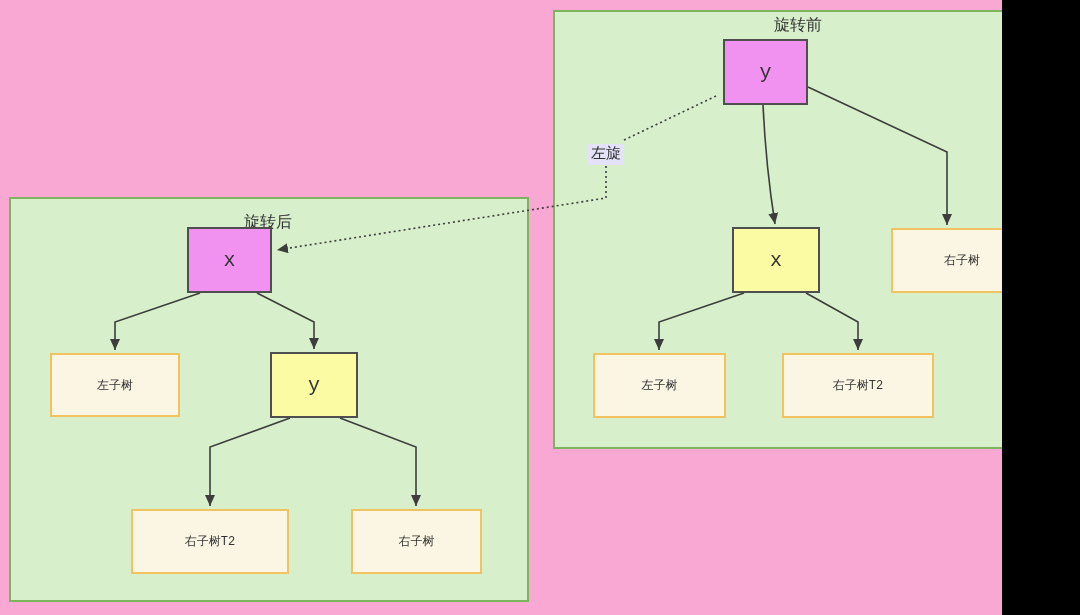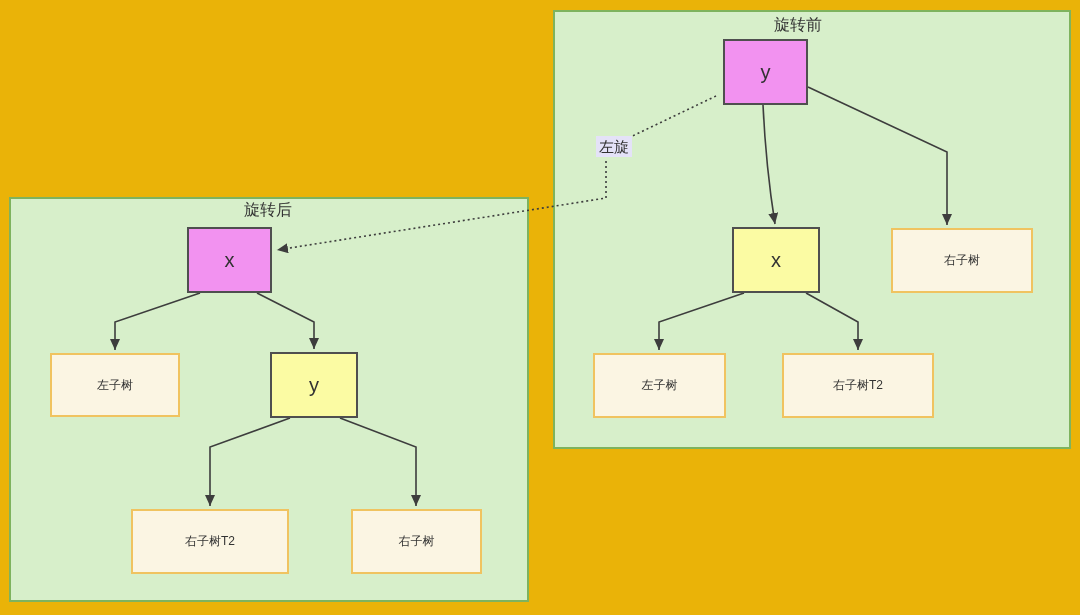--- a/index.html
+++ b/index.html
@@ -1,21 +1,21 @@
 <!DOCTYPE html>
 <html><head>
 <meta charset="utf-8">
 <style>
   html, body { margin: 0; padding: 0; background: #000; }
   #canvas {
     position: relative;
-    width: 1080px;
+    width: 1002px;
     height: 615px;
-    background: #eab308;
-    font-family: Liberation Sans, sans-serif;
+    background: #f9a8d4;
+    font-family: Liberation Mono, monospace;
     overflow: hidden;
   }
   .panel {
     position: absolute;
     background: #d7efca;
     border: 2px solid #7eb35e;
     box-sizing: border-box;
     z-index: 1;
   }
   .panel-title {
@@ -71,21 +71,21 @@
 </style>
 </head>
 <body>
 
 <div id="canvas">
 
   <div class="panel" style="left:553px; top:10px; width:518px; height:439px;"></div>
   <div class="panel" style="left:9px; top:197px; width:520px; height:405px;"></div>
 
   <div class="panel-title" style="left:773px; top:15px; width:50px;">旋转前</div>
-  <div class="panel-title" style="left:240px; top:200px; width:56px;">旋转后</div>
+  <div class="panel-title" style="left:240px; top:212px; width:56px;">旋转后</div>
 
   <svg id="edges" width="1080" height="615" viewBox="0 0 1080 615">
     <defs>
       <marker id="arw" markerUnits="userSpaceOnUse" markerWidth="14" markerHeight="12" refX="11" refY="5" orient="auto">
         <path d="M0,0 L11,5 L0,10 Z" fill="#3d3d3d"></path>
       </marker>
     </defs>
     <g stroke="#3d3d3d" stroke-width="1.6" fill="none">
 
       <path d="M763,105 Q766,168 775,224" marker-end="url(#arw)"></path>
@@ -108,15 +108,15 @@
   <div class="subtree" style="left:891px; top:228px; width:142px; height:65px;">右子树</div>
   <div class="subtree" style="left:593px; top:353px; width:133px; height:65px;">左子树</div>
   <div class="subtree" style="left:782px; top:353px; width:152px; height:65px;">右子树T2</div>
 
   <div class="node pink" style="left:187px; top:227px; width:85px; height:66px;">x</div>
   <div class="subtree" style="left:50px; top:353px; width:130px; height:64px;">左子树</div>
   <div class="node yellow" style="left:270px; top:352px; width:88px; height:66px;">y</div>
   <div class="subtree" style="left:131px; top:509px; width:158px; height:65px;">右子树T2</div>
   <div class="subtree" style="left:351px; top:509px; width:131px; height:65px;">右子树</div>
 
-  <div class="rot-label" style="left:588px; top:136px; width:32px; height:21px;margin-left:8px;">左旋</div>
+  <div class="rot-label" style="left:588px; top:144px; width:32px; height:21px;">左旋</div>
 
 </div>
 
 </body></html>

